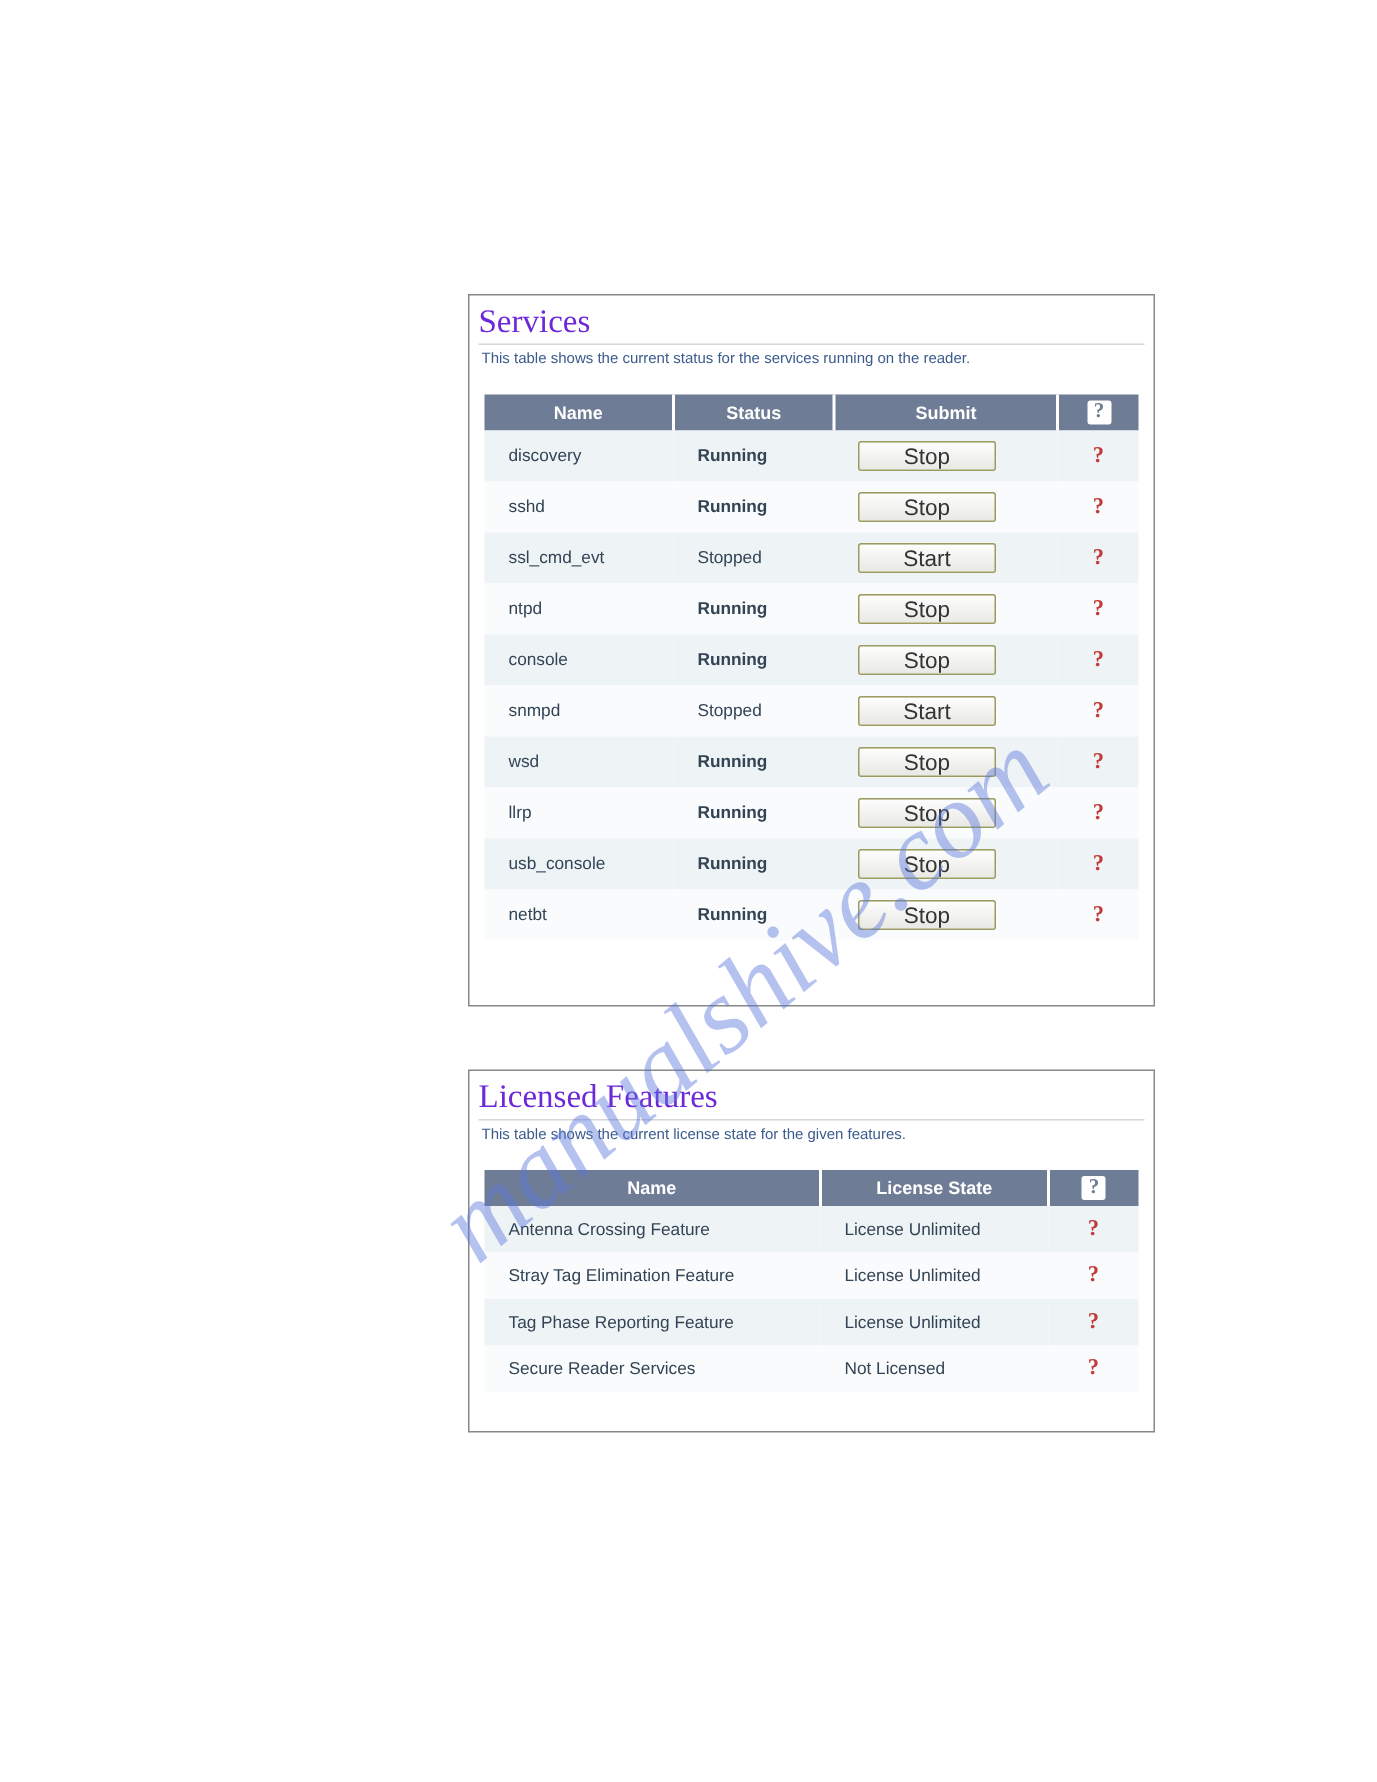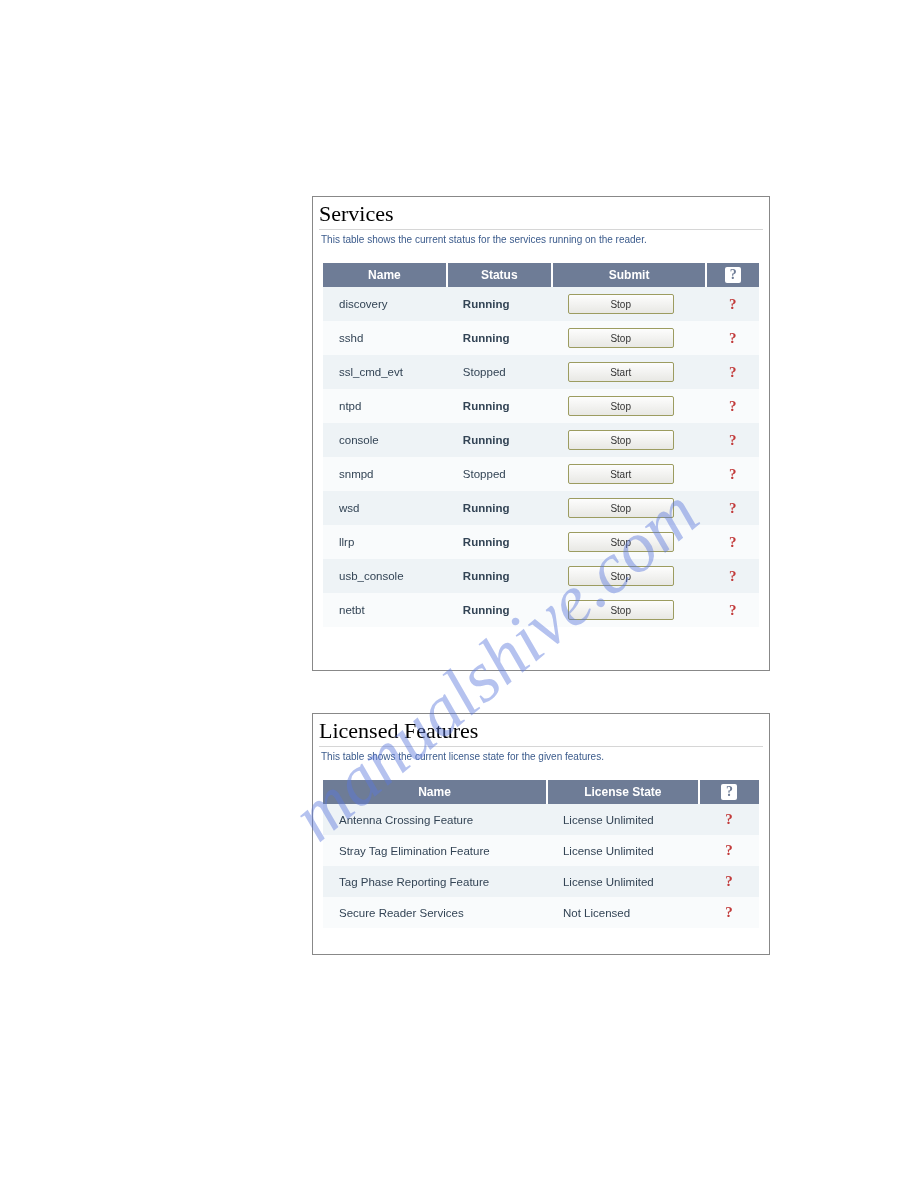--- a/index.html
+++ b/index.html
@@ -28,21 +28,21 @@
     left: 312px;
     top: 713px;
     width: 458px;
     height: 242px;
   }
   h2.section-title {
     margin: 4px 6px 2px 6px;
     font-family: Georgia, "Times New Roman", serif;
     font-weight: normal;
     font-size: 22px;
-    color: #000000;
+    color: #6d28d9;
     border-bottom: 1px solid #d6d6d6;
     padding-bottom: 2px;
   }
   .section-desc {
     margin: 4px 8px 18px 8px;
     font-size: 10px;
     color: #3b5b8c;
   }
   table.data {
     width: calc(100% - 20px);
@@ -65,23 +65,23 @@
   table.data td {
     padding: 7px 16px;
     font-size: 11.5px;
     color: #345;
     vertical-align: middle;
   }
   td.status-running { color: #2a8a2a; font-weight: bold; }
   td.status-stopped { color: #556; }
   td.submit-cell { }
   button.svc-btn {
-    width: 106px;
+    width: 92px;
     height: 20px;
-    font-size: 10px;
+    font-size: 15px;
     color: #333;
     background: linear-gradient(#fdfdfd, #e8e8e4);
     border: 1px solid #9c9c60;
     border-radius: 2px;
     cursor: pointer;
     padding: 0;
   }
   td.help-cell { text-align: center; width: 34px; }
   .help-q {
     color: #c23a3a;

